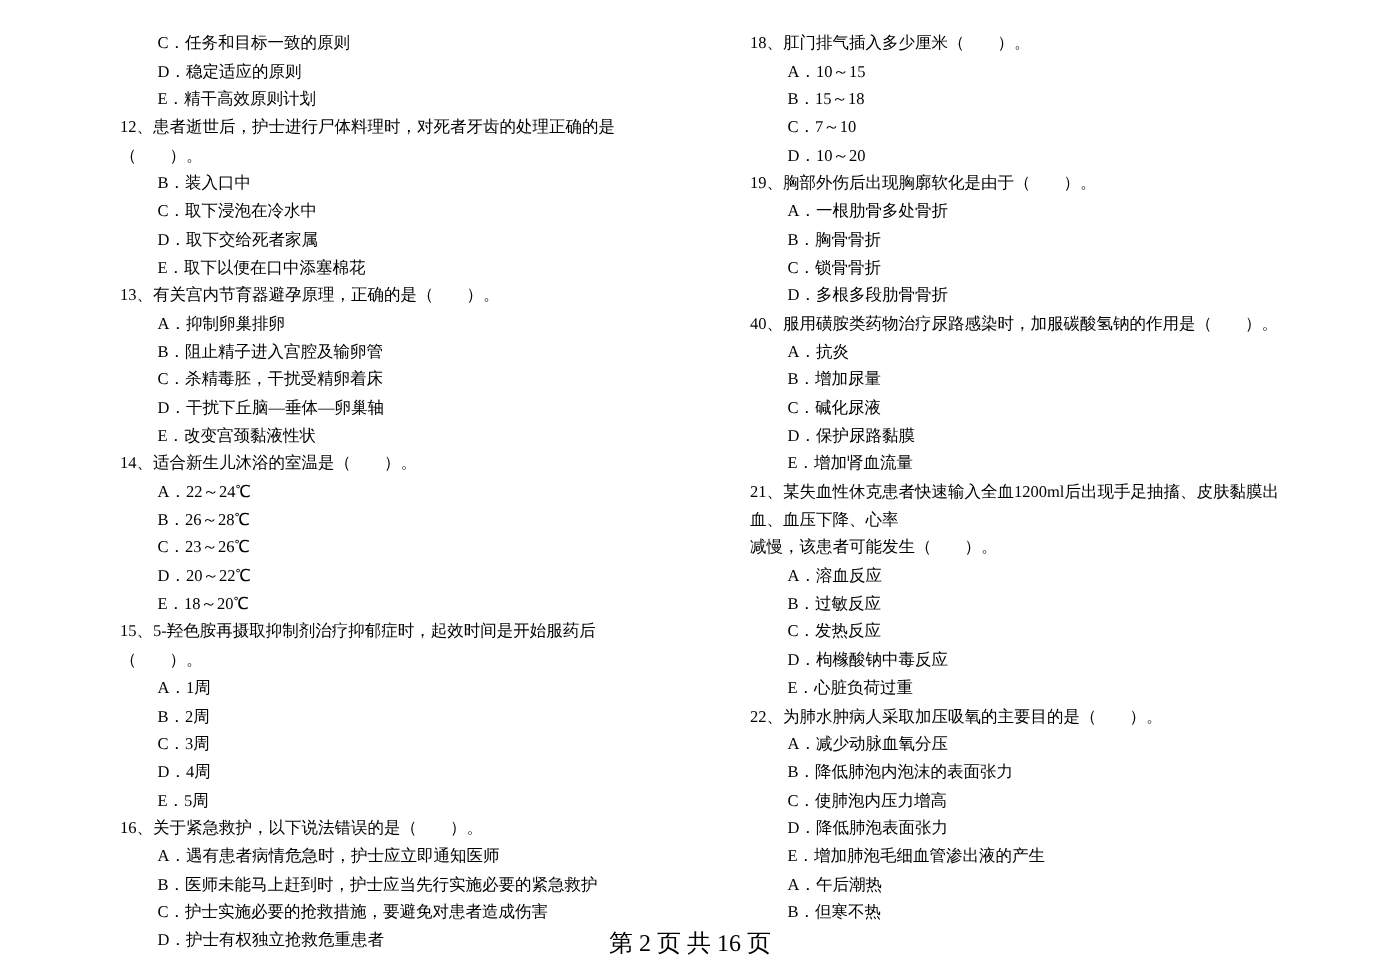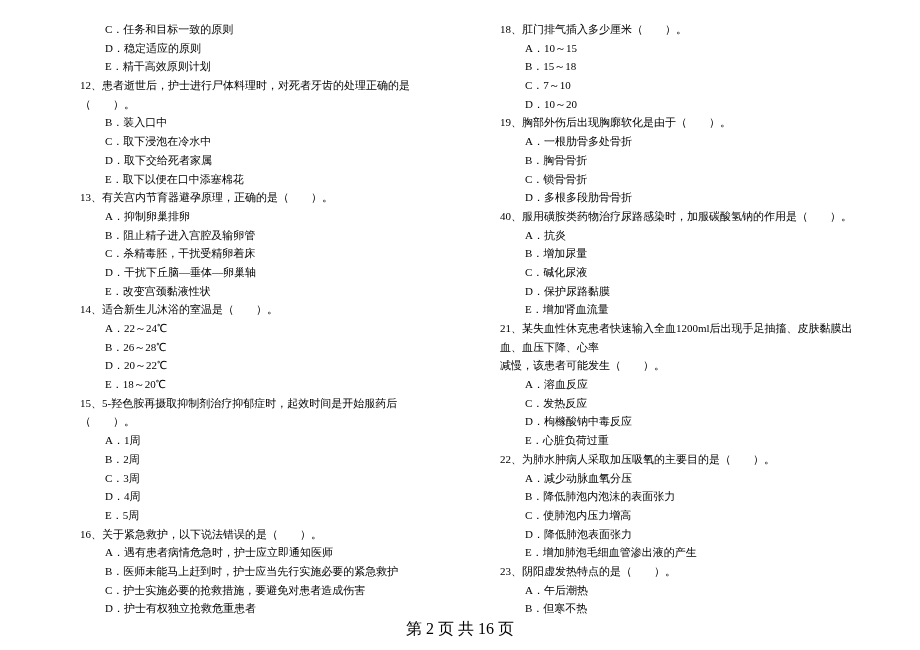--- a/index.html
+++ b/index.html
@@ -61,20 +61,21 @@
     <div class="question">13、有关宫内节育器避孕原理，正确的是（　　）。</div>
     <div class="option">A．抑制卵巢排卵</div>
     <div class="option">B．阻止精子进入宫腔及输卵管</div>
     <div class="option">C．杀精毒胚，干扰受精卵着床</div>
     <div class="option">D．干扰下丘脑—垂体—卵巢轴</div>
     <div class="option">E．改变宫颈黏液性状</div>
 
     <div class="question">14、适合新生儿沐浴的室温是（　　）。</div>
     <div class="option">A．22～24℃</div>
     <div class="option">B．26～28℃</div>
+    <div class="option">C．23～26℃</div>
     <div class="option">D．20～22℃</div>
     <div class="option">E．18～20℃</div>
 
     <div class="question">15、5-羟色胺再摄取抑制剂治疗抑郁症时，起效时间是开始服药后（　　）。</div>
     <div class="option">A．1周</div>
     <div class="option">B．2周</div>
     <div class="option">C．3周</div>
     <div class="option">D．4周</div>
     <div class="option">E．5周</div>
 
@@ -102,31 +103,31 @@
     <div class="question">40、服用磺胺类药物治疗尿路感染时，加服碳酸氢钠的作用是（　　）。</div>
     <div class="option">A．抗炎</div>
     <div class="option">B．增加尿量</div>
     <div class="option">C．碱化尿液</div>
     <div class="option">D．保护尿路黏膜</div>
     <div class="option">E．增加肾血流量</div>
 
     <div class="question">21、某失血性休克患者快速输入全血1200ml后出现手足抽搐、皮肤黏膜出血、血压下降、心率</div>
     <div class="question-cont">减慢，该患者可能发生（　　）。</div>
     <div class="option">A．溶血反应</div>
+    <div class="option">B．过敏反应</div>
     <div class="option">C．发热反应</div>
     <div class="option">D．枸橼酸钠中毒反应</div>
     <div class="option">E．心脏负荷过重</div>
 
     <div class="question">22、为肺水肿病人采取加压吸氧的主要目的是（　　）。</div>
     <div class="option">A．减少动脉血氧分压</div>
     <div class="option">B．降低肺泡内泡沫的表面张力</div>
     <div class="option">C．使肺泡内压力增高</div>
     <div class="option">D．降低肺泡表面张力</div>
     <div class="option">E．增加肺泡毛细血管渗出液的产生</div>
 
-    <div class="question">23、阴阳虚发热特点的是（　　）。</div>
     <div class="option">A．午后潮热</div>
     <div class="option">B．但寒不热</div>
 
   </div>
 </div>
 
 <div class="footer">第 2 页 共 16 页</div>
 
 </body></html>

